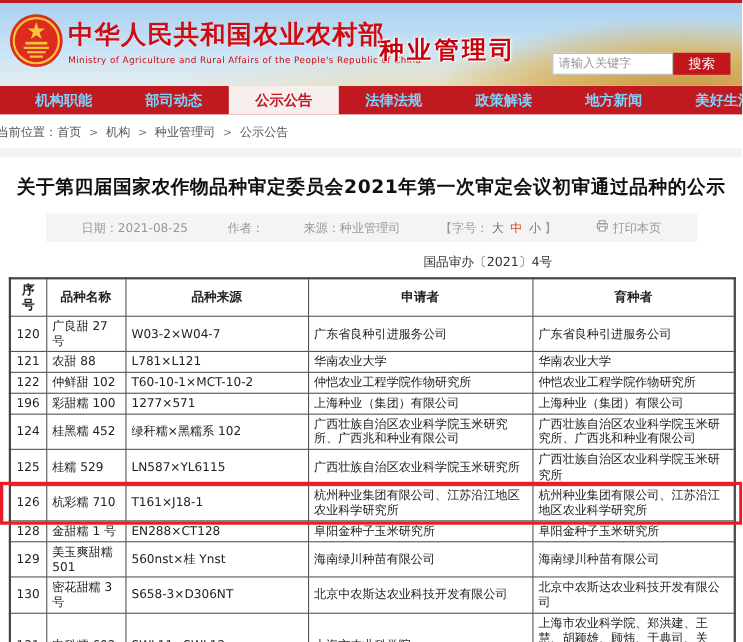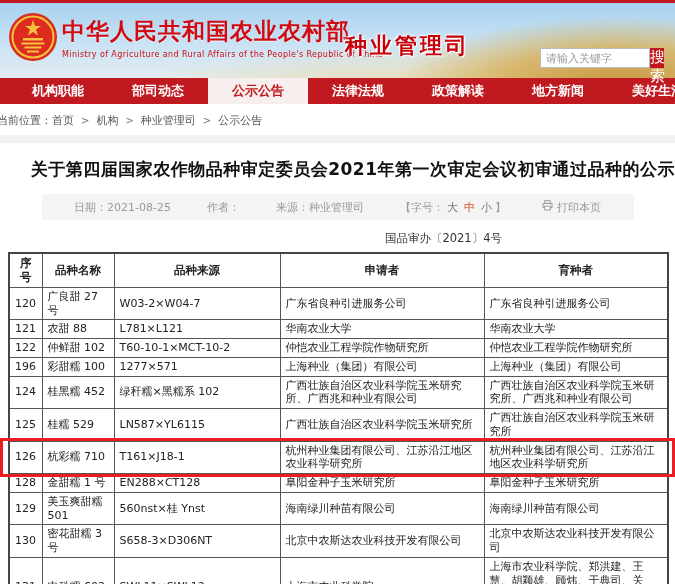--- a/index.html
+++ b/index.html
@@ -39,45 +39,45 @@
     font-size: 22px; font-weight: bold; color: #c8000a; letter-spacing: 3px;
     text-shadow: 1px 1px 0 #fff, -1px -1px 0 rgba(255,255,255,.7), 0 0 4px rgba(255,255,255,.9);
   }
   .search-wrap { position: absolute; right: 11px; top: 45px; display: flex; }
   .search-input {
     width: 110px; height: 20px; border: 1px solid #bbb; background: #fff;
     font-size: 11px; padding: 0 5px; color: #333; outline: none;
   }
   .search-input::placeholder { color: #999; }
   .search-btn {
-    width: 14px; height: 20px; border: none; background: #c3151c; color: #fff;
-    font-size: 15px; cursor: pointer;
+    width: 52px; height: 20px; border: none; background: #c3151c; color: #fff;
+    font-size: 12px; cursor: pointer;
   }
 
   
   .nav { display: flex; height: 26px; background: #c01920; padding-left: 8px; align-items: stretch; }
   .nav-item {
     display: flex; align-items: center; padding: 0 24px;
-    color: #ffffff; font-size: 13px; font-weight: bold; text-decoration: none; cursor: pointer;
+    color: #7dd3fc; font-size: 13px; font-weight: bold; text-decoration: none; cursor: pointer;
     white-space: nowrap;
   }
   .nav-item.active { background: #f7efee; color: #c01920; }
 
   
   .breadcrumb {
     padding: 9px 0 7px 0; font-size: 11px; color: #555;
     margin-left: -3px;
   }
   .bc-link { color: #555; text-decoration: none; cursor: pointer; }
   .bc-sep { margin: 0 7px; color: #777; font-size: 10px; }
   .gray-strip { height: 8px; background: #f2f2f2; }
 
   
   .article-title {
-    margin-top: 15px; text-align: right;
+    margin-top: 15px; text-align: center;
     font-size: 17px; font-weight: bold; color: #111; letter-spacing: .5px;
   }
   .meta-bar {
     width: 592px; height: 26px; margin: 13px auto 0;
     background: #f4f4f4; display: flex; align-items: center; justify-content: center;
     gap: 36px; font-size: 11px; color: #999;
   }
   .meta-item { display: flex; align-items: center; gap: 3px; }
   .size-large, .size-small { color: #777; }
   .size-medium { color: #d1491f; margin: 0 3px; }

